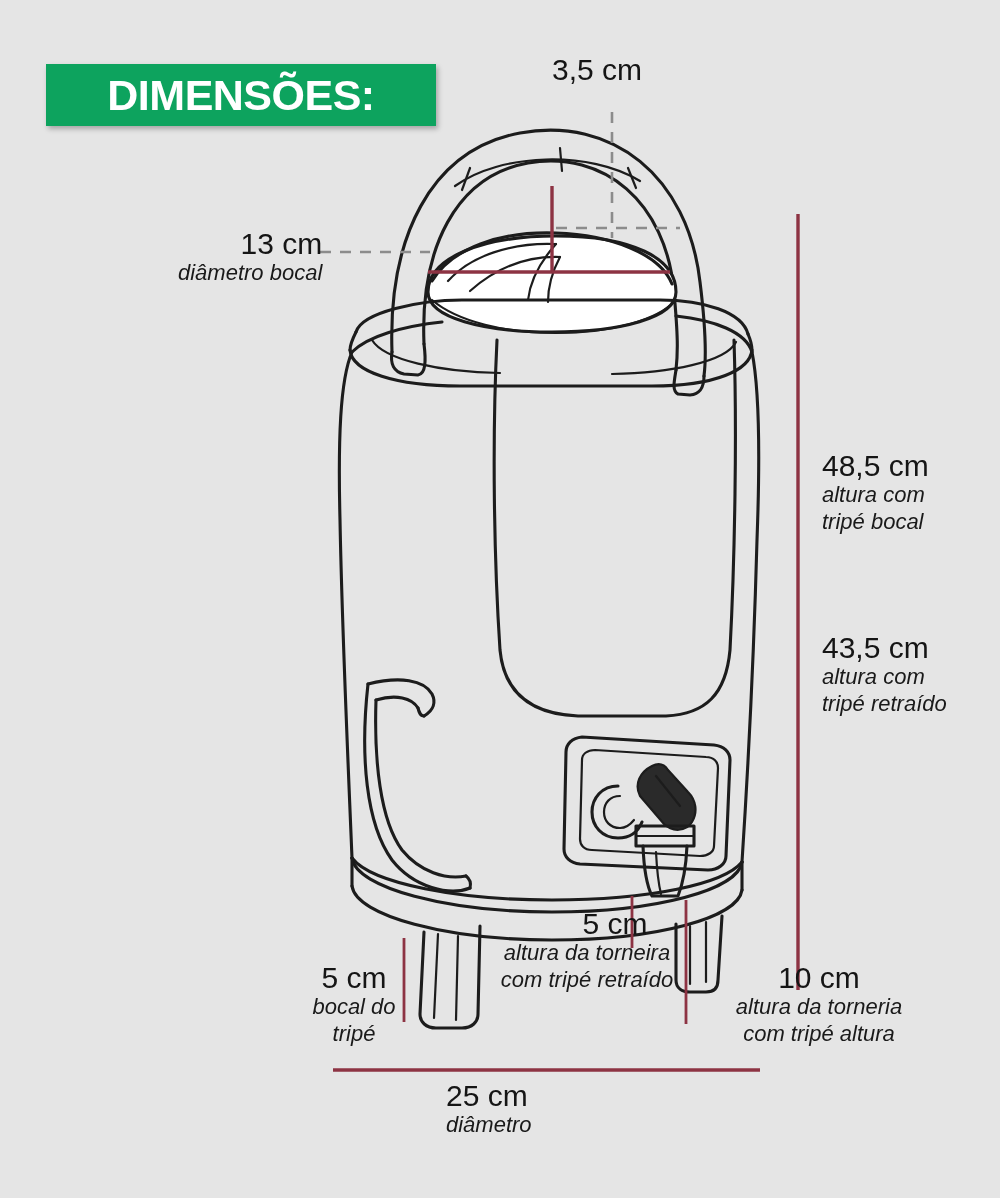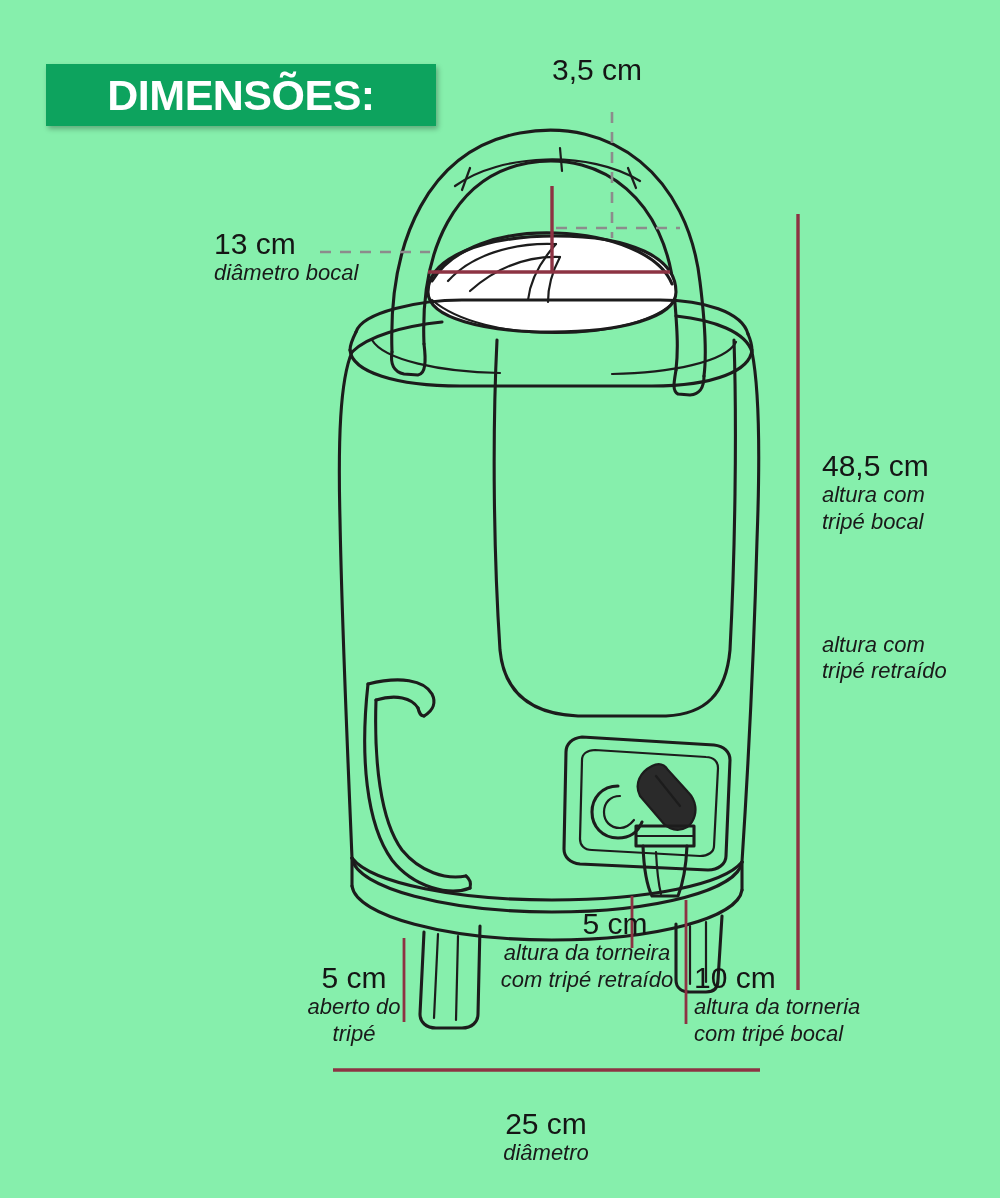--- a/index.html
+++ b/index.html
@@ -9,21 +9,21 @@
     background: #ffffff;
   }
   body {
     font-family: "Liberation Sans", "DejaVu Sans", sans-serif;
     -webkit-font-smoothing: antialiased;
   }
   #page {
     position: relative;
     width: 1000px;
     height: 1198px;
-    background: #86efac;
+    background: #e5e5e5;
     overflow: hidden;
   }
 
   
   .banner {
     position: absolute;
     left: 46px;
     top: 64px;
     width: 390px;
     height: 62px;
@@ -67,31 +67,31 @@
   .dim .sub {
     font-size: 22px;
     font-style: italic;
     font-weight: 400;
     line-height: 1.2;
     color: #1a1a1a;
     white-space: nowrap;
   }
 
   .dim-top       { left: 552px; top: 54px; }
-  .dim-mouth     { left: 178px; top: 228px; text-align: left; margin-left: 36px; }
+  .dim-mouth     { left: 178px; top: 228px; text-align: right; }
   .dim-mouth .val{ display:inline-block; }
   .dim-open      { left: 822px; top: 450px; }
   .dim-open .val { text-align: center; }
   .dim-open .sub { text-align: left; }
   .dim-closed    { left: 822px; top: 632px; }
   .dim-tripod    { left: 306px; top: 962px; text-align: center; width: 96px;}
   .dim-tap-closed{ left: 492px; top: 908px; width: 190px; text-align: center;}
   .dim-tap-closed .val { text-align:center; }
-  .dim-tap-open  { left: 694px; top: 962px; width: 250px; }
-  .dim-diameter  { left: 446px; top: 1080px; width: 200px; text-align: center; margin-top: 28px;}
+  .dim-tap-open  { left: 694px; top: 962px; width: 250px; text-align: center;}
+  .dim-diameter  { left: 446px; top: 1080px; width: 200px; }
 
   .dim-tap-closed .valrow { position: relative; left: 28px; }
 </style>
 </head>
 <body>
 
 <div id="page">
 
   <div class="banner">
     <span class="banner-text">DIMENSÕES:</span>
@@ -329,40 +329,41 @@
     <div class="sub">diâmetro bocal</div>
   </div>
 
   <div class="dim dim-open">
     <div class="val">48,5 cm</div>
     <div class="sub">altura com</div>
     <div class="sub">tripé bocal</div>
   </div>
 
   <div class="dim dim-closed">
+    <div class="val">43,5 cm</div>
     <div class="sub">altura com</div>
     <div class="sub">tripé retraído</div>
   </div>
 
   <div class="dim dim-tripod">
     <div class="val">5 cm</div>
-    <div class="sub">aberto do</div>
+    <div class="sub">bocal do</div>
     <div class="sub">tripé</div>
   </div>
 
   <div class="dim dim-tap-closed">
     <div class="val valrow">5 cm</div>
     <div class="sub">altura da torneira</div>
     <div class="sub">com tripé retraído</div>
   </div>
 
   <div class="dim dim-tap-open">
     <div class="val">10 cm</div>
     <div class="sub">altura da torneria</div>
-    <div class="sub">com tripé bocal</div>
+    <div class="sub">com tripé altura</div>
   </div>
 
   <div class="dim dim-diameter">
     <div class="val">25 cm</div>
     <div class="sub">diâmetro</div>
   </div>
 
 </div>
 
 </body></html>

